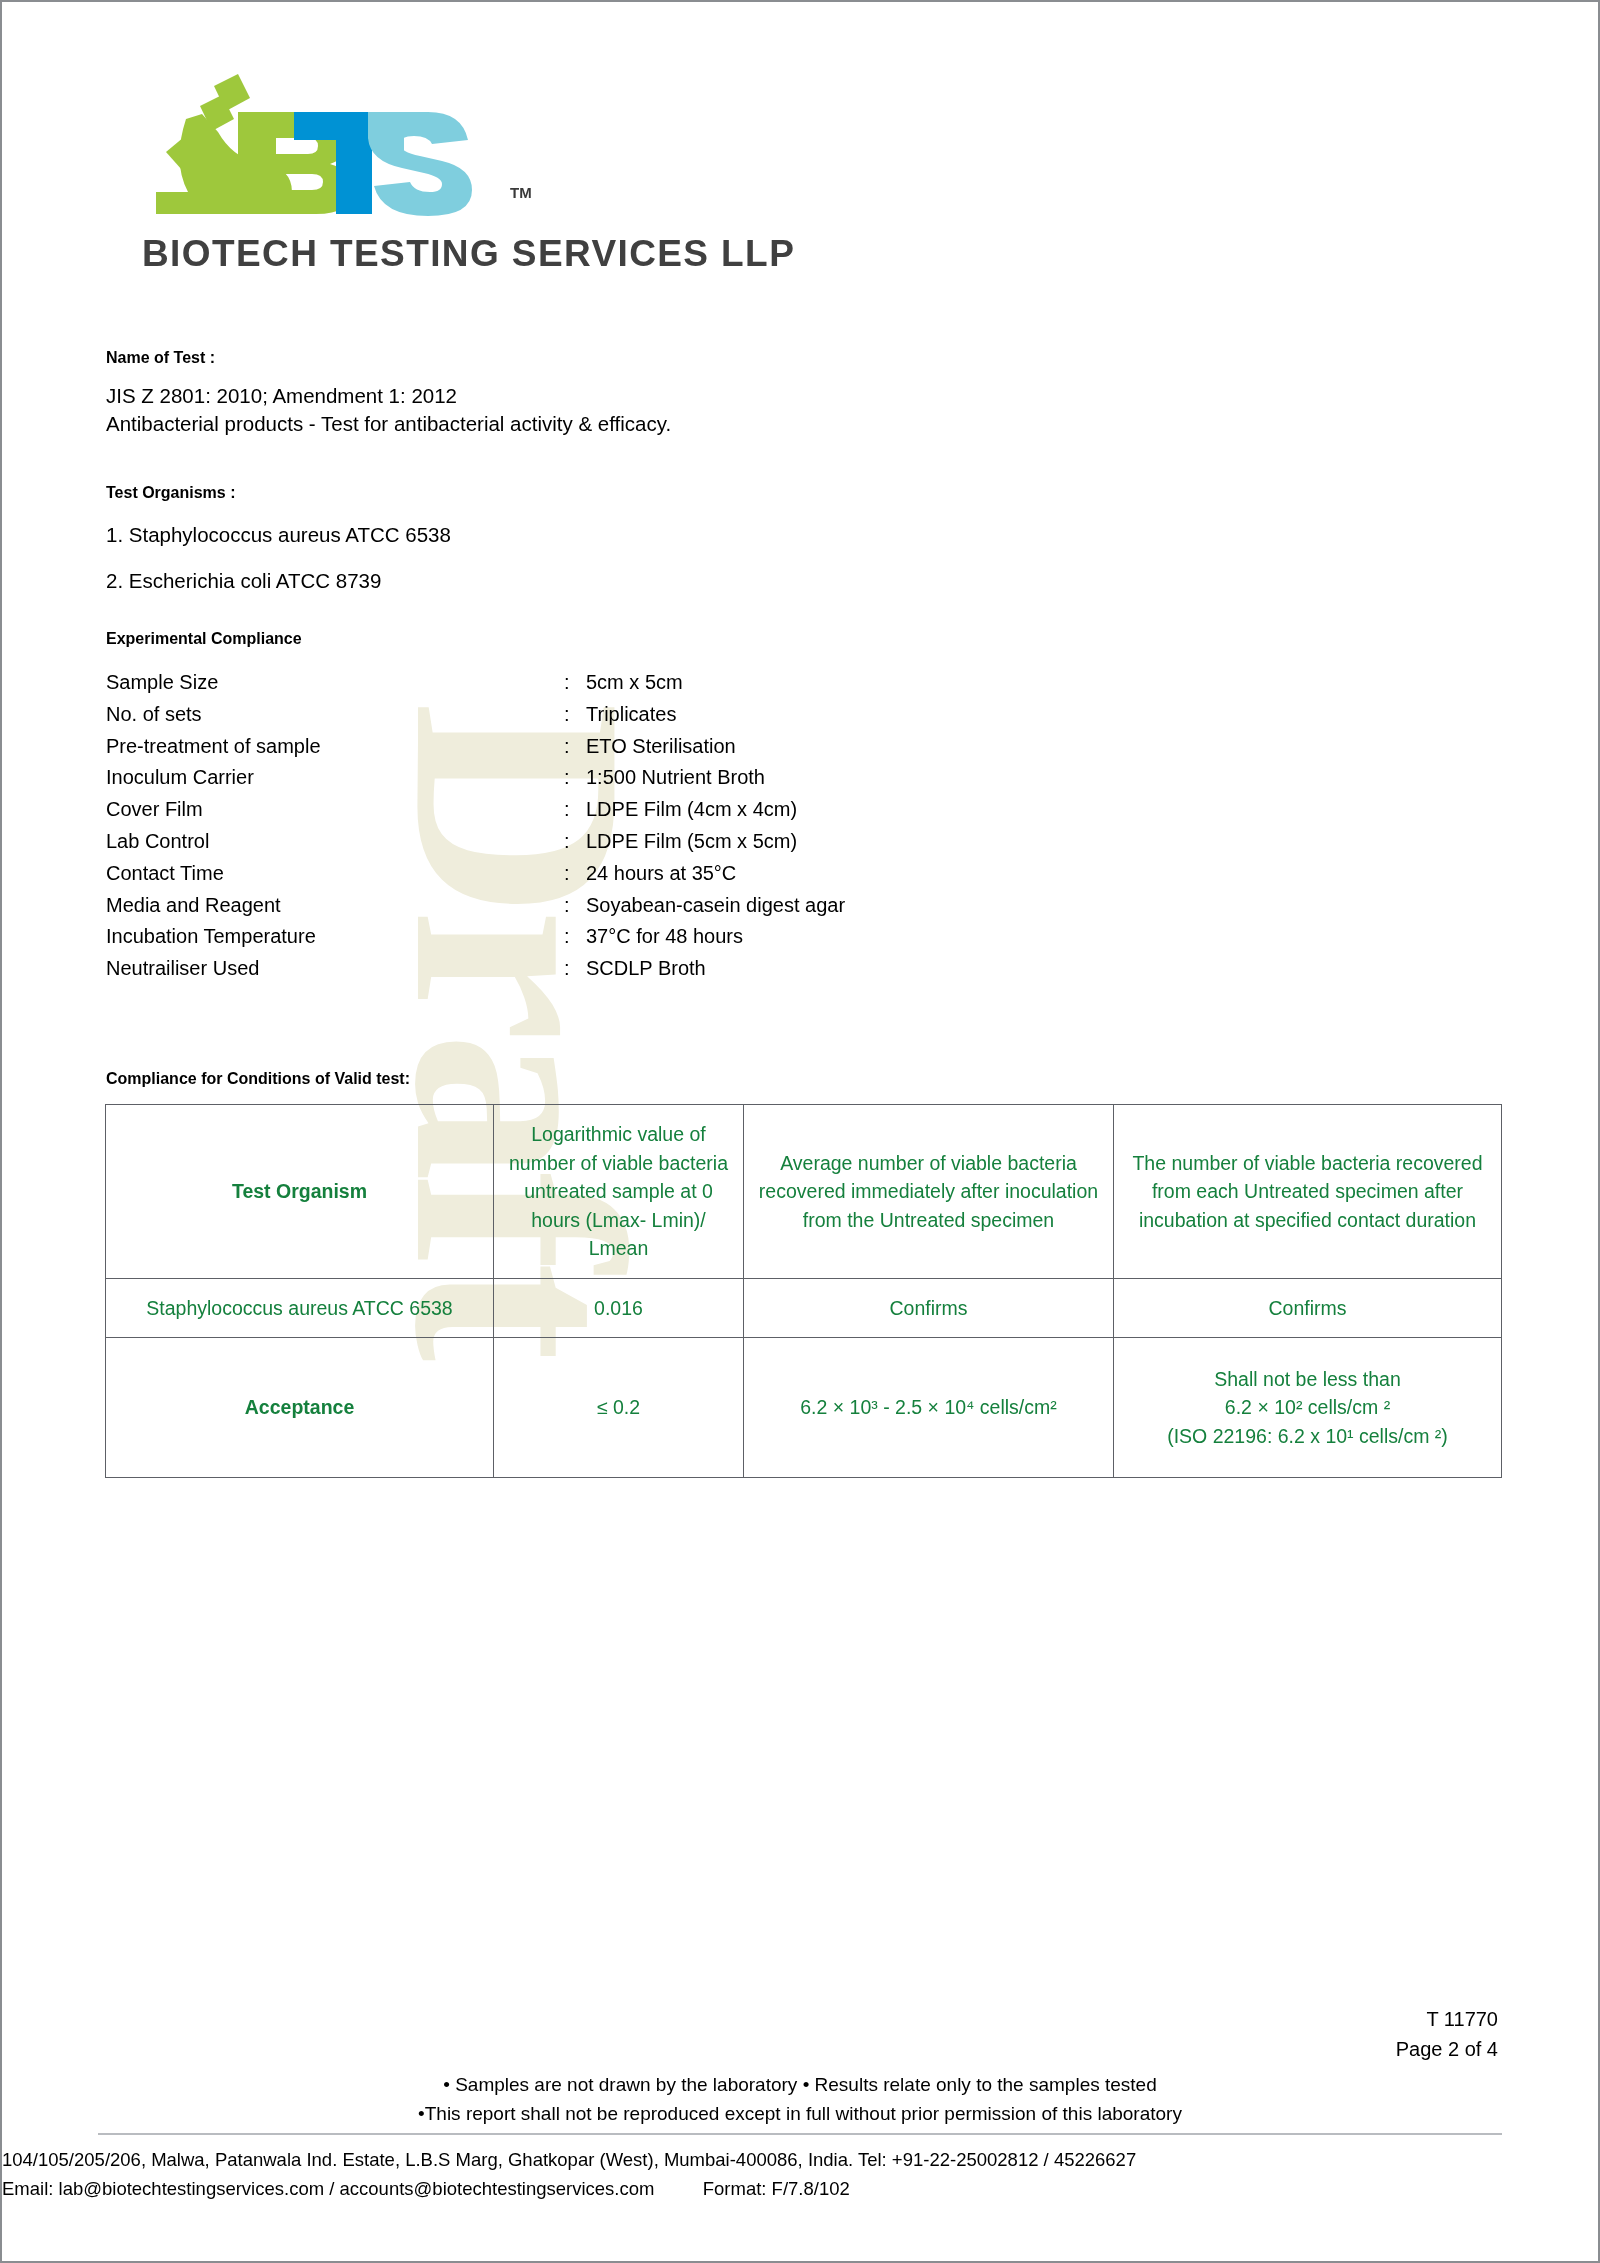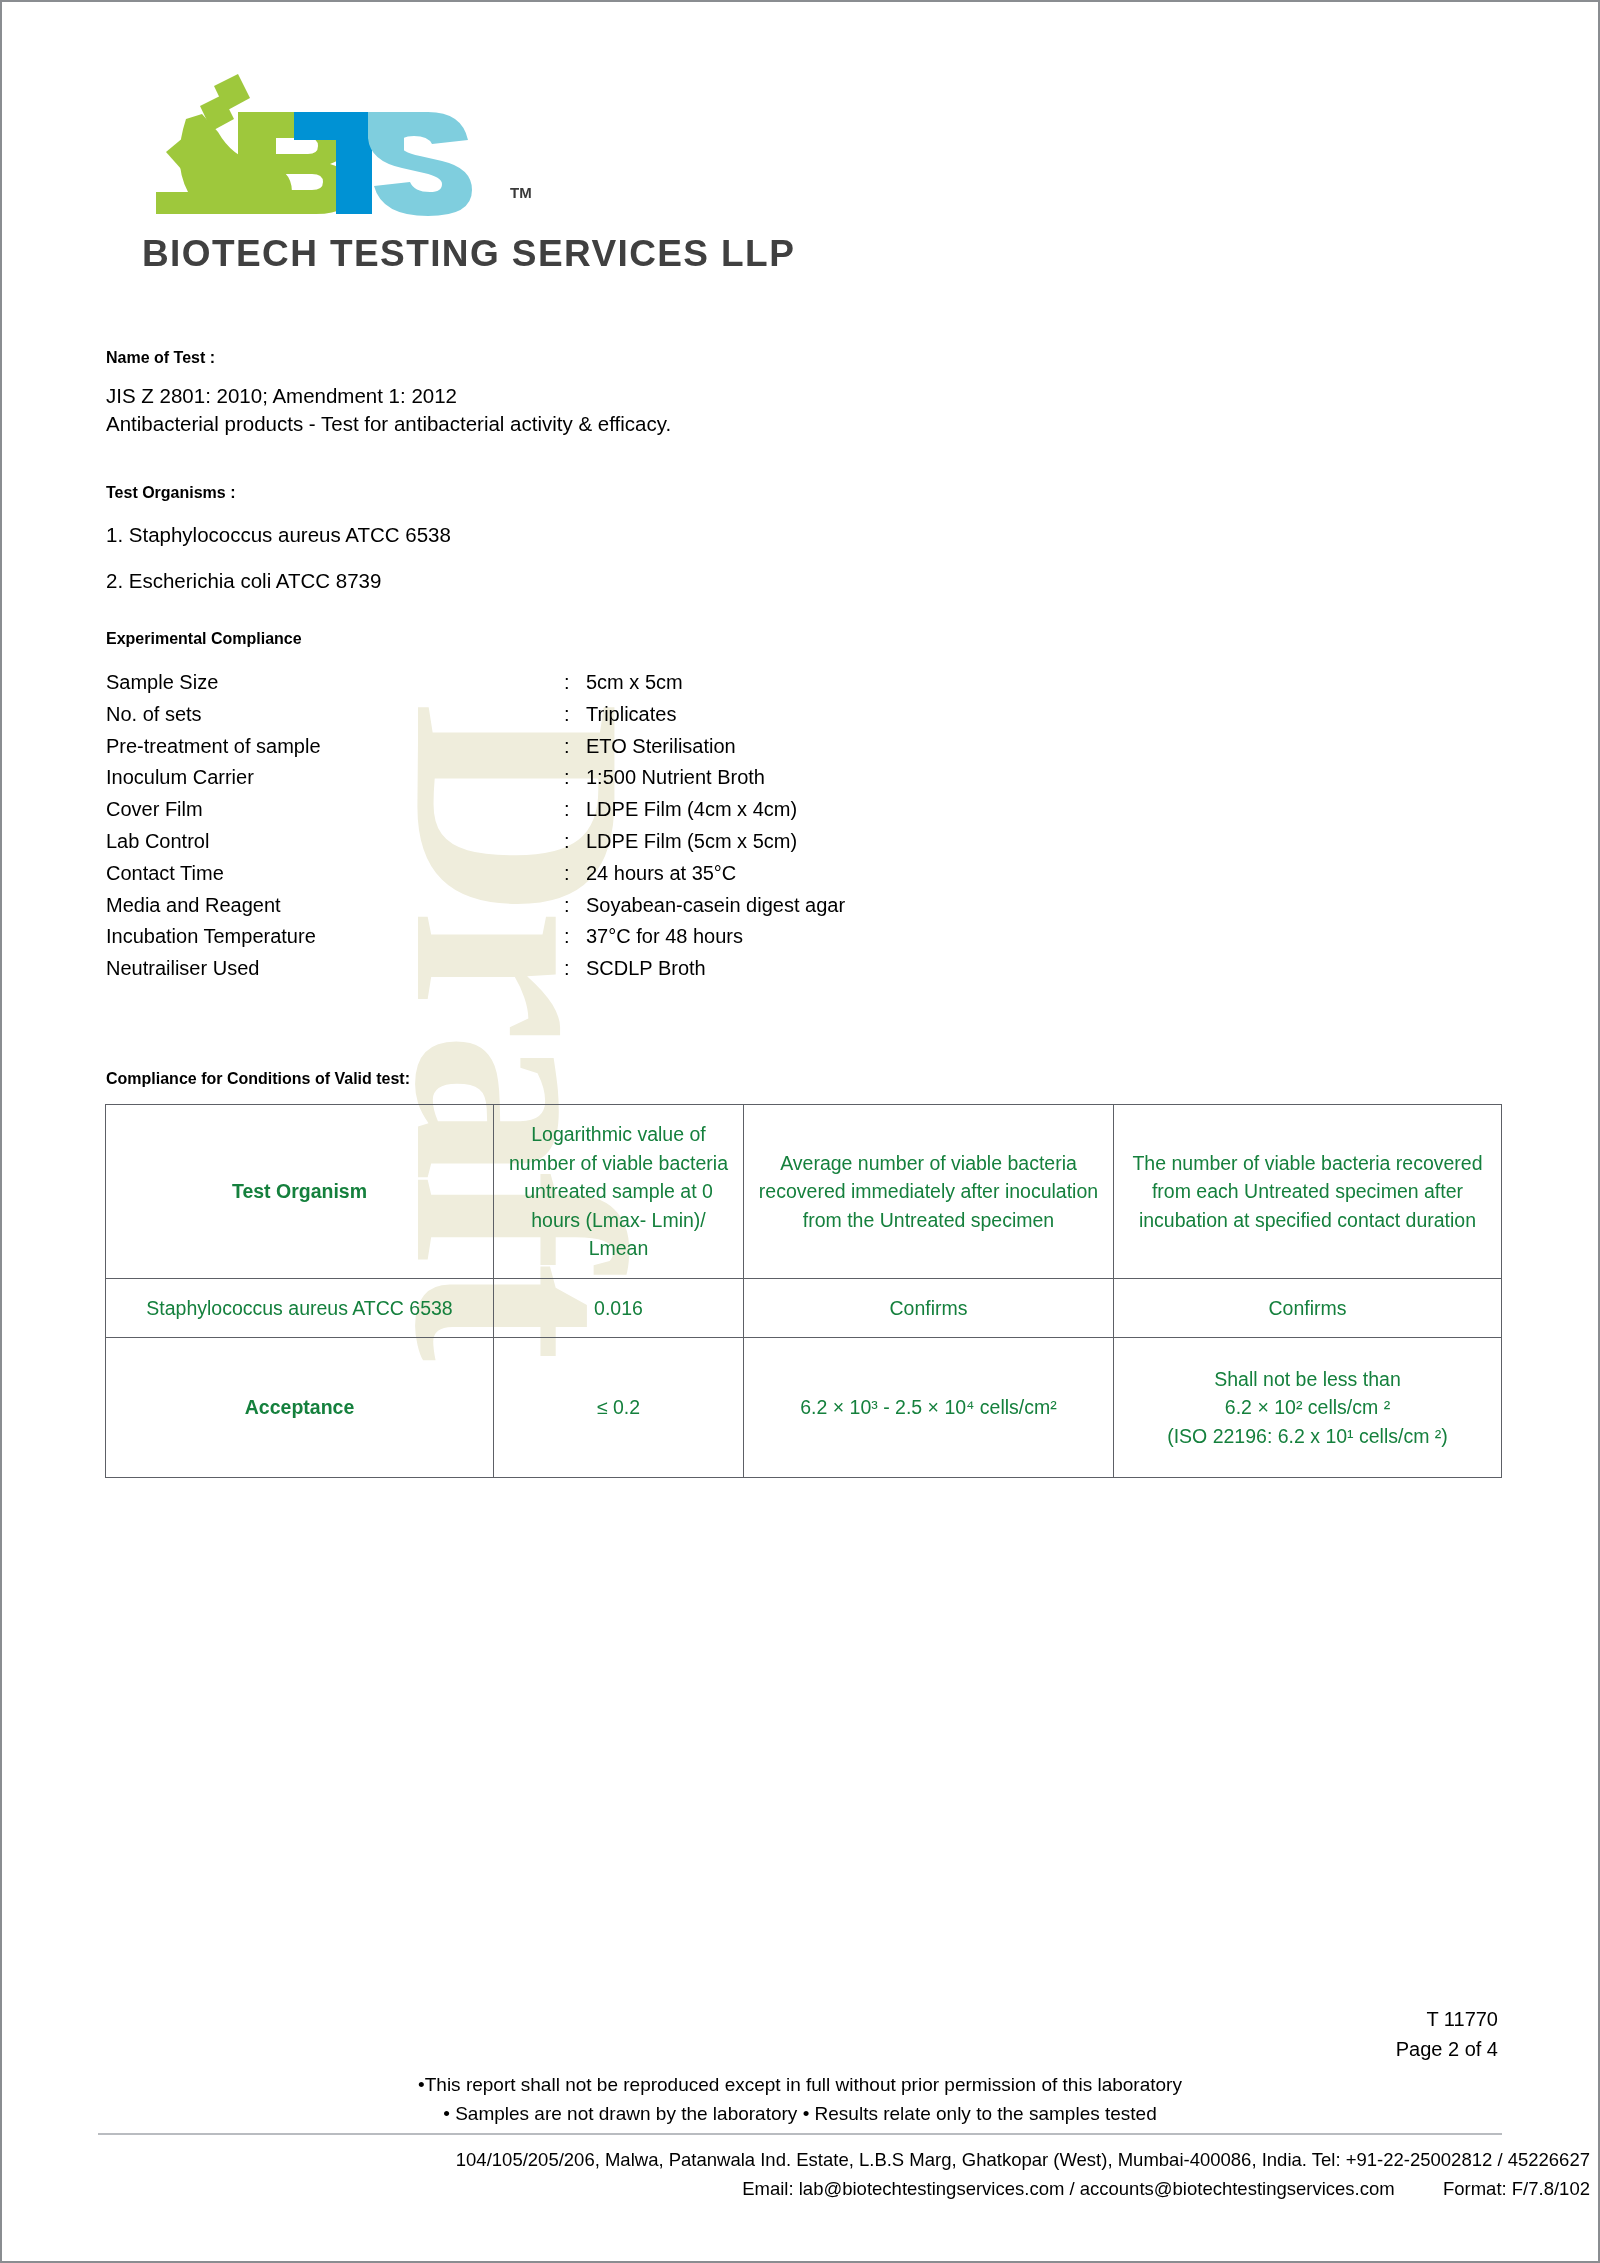--- a/index.html
+++ b/index.html
@@ -150,21 +150,21 @@
     right: 96px;
     top: 2131px;
     height: 2px;
     background: #b9bcc0;
   }
   .address {
     position: absolute;
     left: 0;
     right: 8px;
     top: 2143px;
-    text-align: right;
+    text-align: left;
     font-size: 18.5px;
     line-height: 29px;
   }
   .addr-spacer { display: inline-block; width: 38px; }
 
   
   .colorbar {
     position: absolute;
     left: 0;
     right: 0;
@@ -318,22 +318,22 @@
         </tr>
       </tbody>
     </table>
 
     <div class="report-id">
       <div>T 11770</div>
       <div>Page 2 of 4</div>
     </div>
 
     <div class="notes">
+      <div>• Samples are not drawn by the laboratory   • Results relate only to the samples tested</div>
       <div>•This report shall not be reproduced except in full without prior permission of this laboratory</div>
-      <div>• Samples are not drawn by the laboratory   • Results relate only to the samples tested</div>
     </div>
 
     <div class="rule"></div>
 
     <div class="address">
       <div>104/105/205/206, Malwa, Patanwala Ind. Estate, L.B.S Marg, Ghatkopar (West), Mumbai-400086, India. Tel: +91-22-25002812 / 45226627</div>
       <div>
         <span>Email: lab@biotechtestingservices.com / accounts@biotechtestingservices.com</span>
         <span class="addr-spacer"></span>
         <span>Format: F/7.8/102</span>

